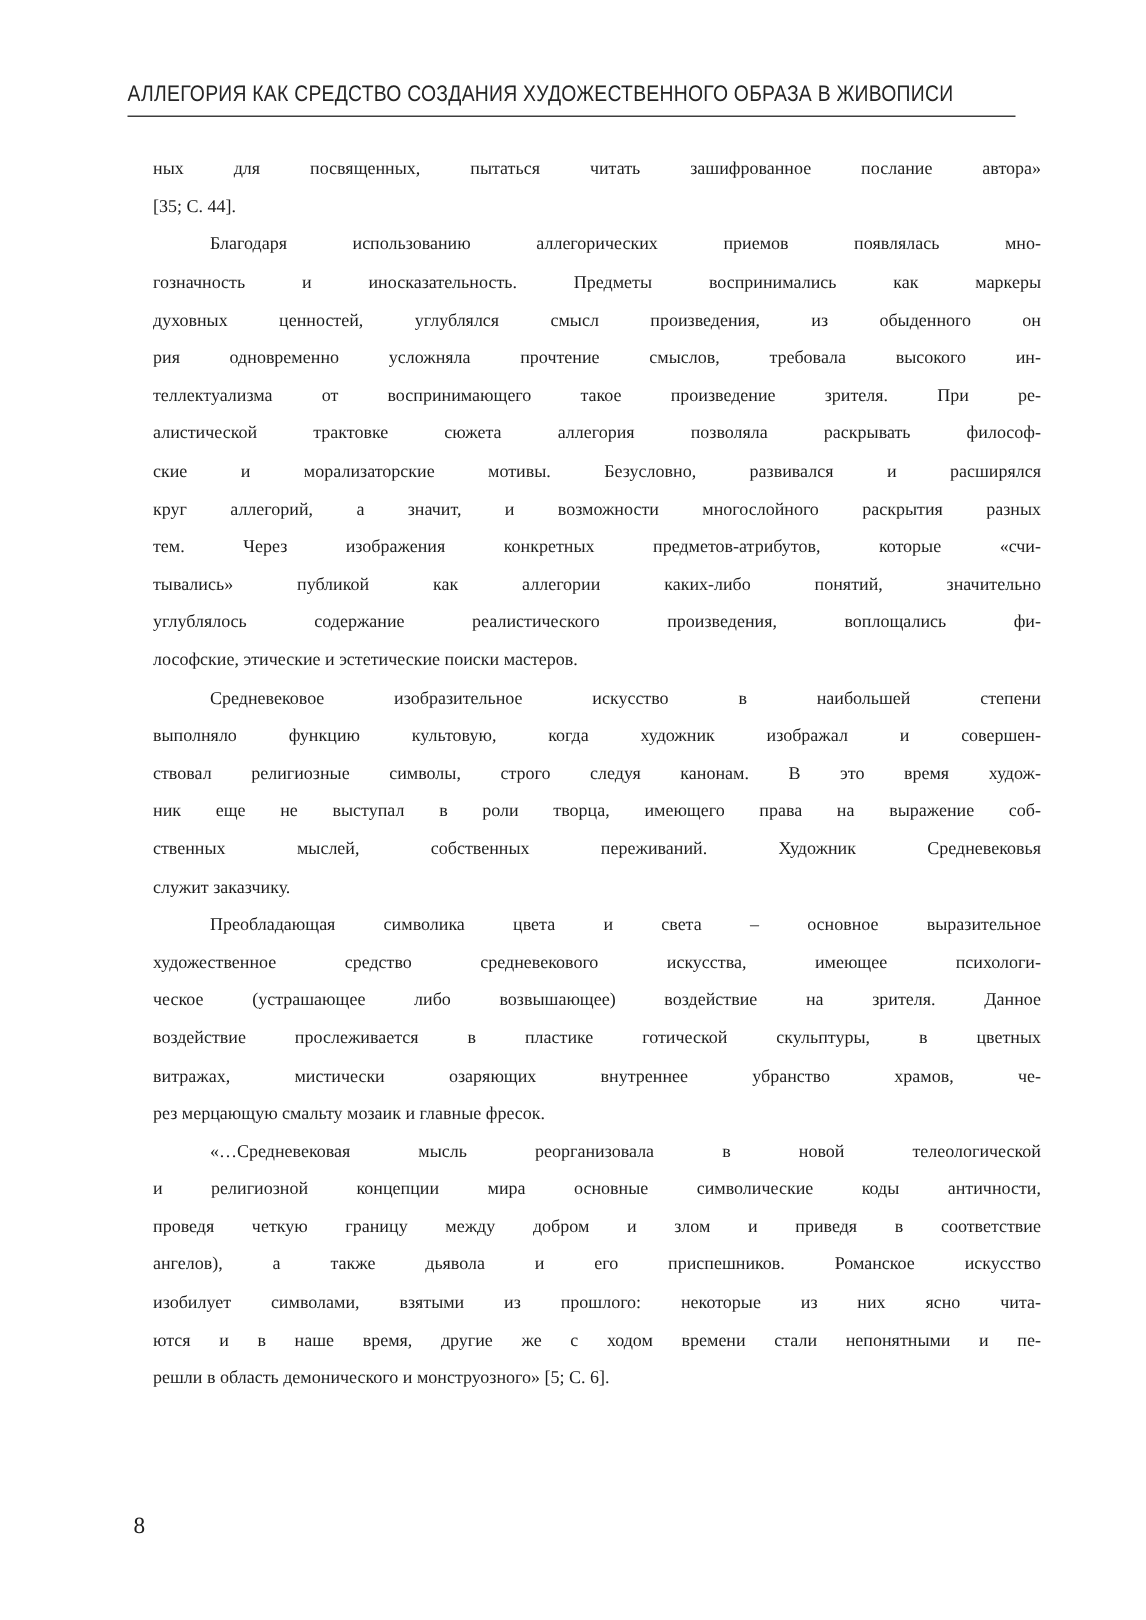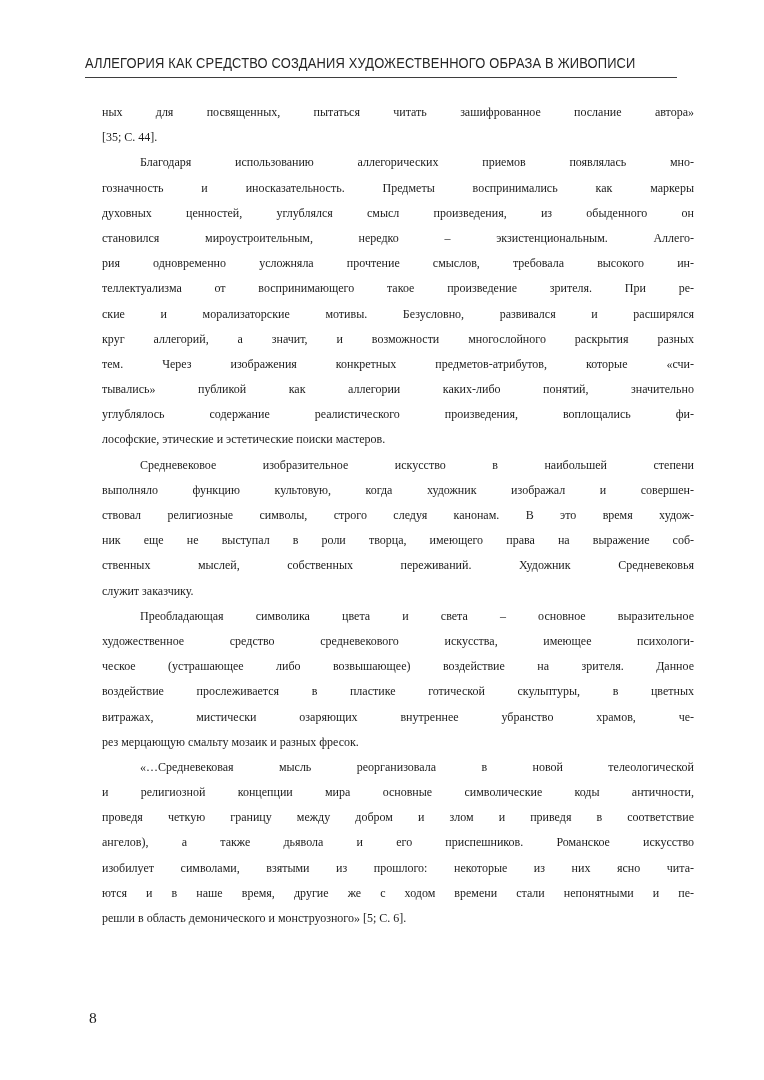--- a/index.html
+++ b/index.html
@@ -79,23 +79,23 @@
 
   <div class="body-text">
       <div class="paragraph">
         <div class="line">ных для посвященных, пытаться читать зашифрованное послание автора»</div>
         <div class="line last">[35; С. 44].</div>
       </div>
       <div class="paragraph">
         <div class="line indent">Благодаря использованию аллегорических приемов появлялась мно-</div>
         <div class="line">гозначность и иносказательность. Предметы воспринимались как маркеры</div>
         <div class="line">духовных ценностей, углублялся смысл произведения, из обыденного он</div>
-        <div class="line">становился мироустроительным, нередко – экзистенциональным. Аллего-</div>
         <div class="line">рия одновременно усложняла прочтение смыслов, требовала высокого ин-</div>
         <div class="line">теллектуализма от воспринимающего такое произведение зрителя. При ре-</div>
+        <div class="line">алистической трактовке сюжета аллегория позволяла раскрывать философ-</div>
         <div class="line">ские и морализаторские мотивы. Безусловно, развивался и расширялся</div>
         <div class="line">круг аллегорий, а значит, и возможности многослойного раскрытия разных</div>
         <div class="line">тем. Через изображения конкретных предметов-атрибутов, которые «счи-</div>
         <div class="line">тывались» публикой как аллегории каких-либо понятий, значительно</div>
         <div class="line">углублялось содержание реалистического произведения, воплощались фи-</div>
         <div class="line last">лософские, этические и эстетические поиски мастеров.</div>
       </div>
       <div class="paragraph">
         <div class="line indent">Средневековое изобразительное искусство в наибольшей степени</div>
         <div class="line">выполняло функцию культовую, когда художник изображал и совершен-</div>
@@ -103,21 +103,21 @@
         <div class="line">ник еще не выступал в роли творца, имеющего права на выражение соб-</div>
         <div class="line">ственных мыслей, собственных переживаний. Художник Средневековья</div>
         <div class="line last">служит заказчику.</div>
       </div>
       <div class="paragraph">
         <div class="line indent">Преобладающая символика цвета и света – основное выразительное</div>
         <div class="line">художественное средство средневекового искусства, имеющее психологи-</div>
         <div class="line">ческое (устрашающее либо возвышающее) воздействие на зрителя. Данное</div>
         <div class="line">воздействие прослеживается в пластике готической скульптуры, в цветных</div>
         <div class="line">витражах, мистически озаряющих внутреннее убранство храмов, че-</div>
-        <div class="line last">рез мерцающую смальту мозаик и разных фресок.</div>
+        <div class="line last">рез мерцающую смальту мозаик и главные фресок.</div>
       </div>
       <div class="paragraph">
         <div class="line indent">«…Средневековая мысль реорганизовала в новой телеологической</div>
         <div class="line">и религиозной концепции мира основные символические коды античности,</div>
         <div class="line">проведя четкую границу между добром и злом и приведя в соответствие</div>
         <div class="line">ангелов), а также дьявола и его приспешников. Романское искусство</div>
         <div class="line">изобилует символами, взятыми из прошлого: некоторые из них ясно чита-</div>
         <div class="line">ются и в наше время, другие же с ходом времени стали непонятными и пе-</div>
         <div class="line last">решли в область демонического и монструозного» [5; С. 6].</div>
       </div>

